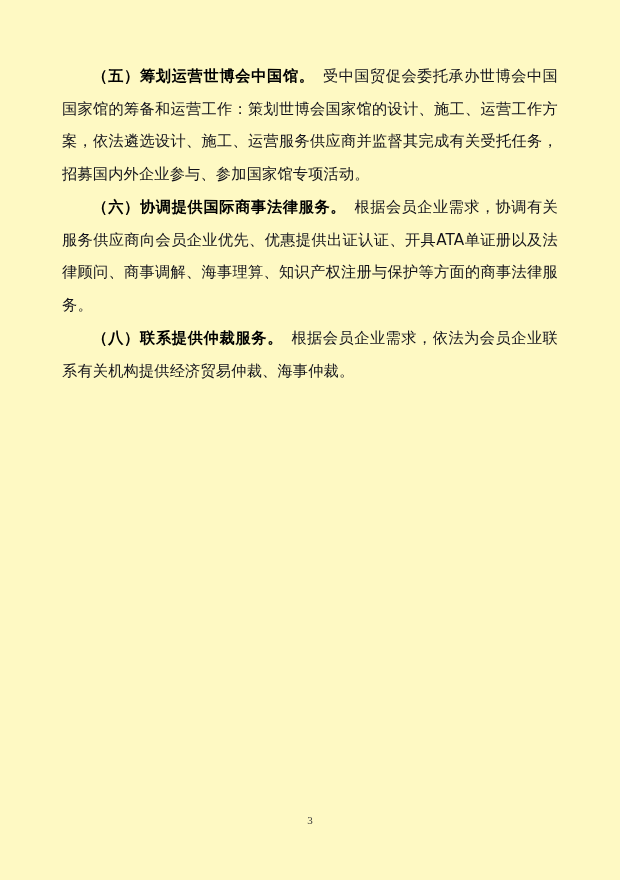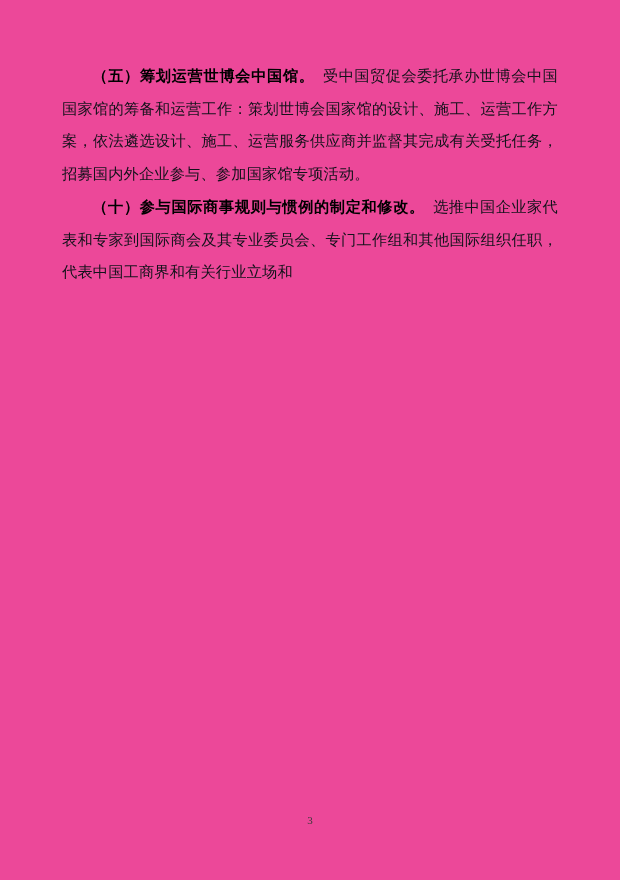--- a/index.html
+++ b/index.html
@@ -11,21 +11,21 @@
     height: 880px;
     background: #ffffff;
     font-family: "DejaVu Sans", sans-serif;
     color: #0f0f14;
     overflow: hidden;
   }
   .page {
     position: relative;
     width: 620px;
     height: 880px;
-    background: #ec4899;
+    background: #fef9c3;
     box-sizing: border-box;
     padding: 60px 36px 0 62px;
   }
   .doc-body {
     width: 496px;
   }
   .para {
     margin: 0 0 1px 0;
     font-size: 15.2px;
     line-height: 32.5px;
@@ -61,24 +61,27 @@
 </head>
 <body>
 
 <div class="page">
   <div class="doc-body">
 
     <p class="para">
       <span class="indent"></span><span class="lead">（五）筹划运营世博会中国馆。</span><span class="gap"></span><span>受中国贸促会委托承办世博会中国国家馆的筹备和运营工作：策划世博会国家馆的设计、施工、运营工作方案，依法遴选设计、施工、运营服务供应商并监督其完成有关受托任务，招募国内外企业参与、参加国家馆专项活动。</span>
     </p>
 
-
-
+    <p class="para">
+      <span class="indent"></span><span class="lead">（六）协调提供国际商事法律服务。</span><span class="gap"></span><span>根据会员企业需求，协调有关服务供应商向会员企业优先、优惠提供出证认证、开具ATA单证册以及法律顾问、商事调解、海事理算、知识产权注册与保护等方面的商事法律服务。</span>
+    </p>
 
 
     <p class="para">
-      <span class="indent"></span><span class="lead">（十）参与国际商事规则与惯例的制定和修改。</span><span class="gap"></span><span>选推中国企业家代表和专家到国际商会及其专业委员会、专门工作组和其他国际组织任职，代表中国工商界和有关行业立场和</span>
+      <span class="indent"></span><span class="lead">（八）联系提供仲裁服务。</span><span class="gap"></span><span>根据会员企业需求，依法为会员企业联系有关机构提供经济贸易仲裁、海事仲裁。</span>
     </p>
+
+
 
   </div>
 
   <div class="page-number">3</div>
 </div>
 
 </body></html>

